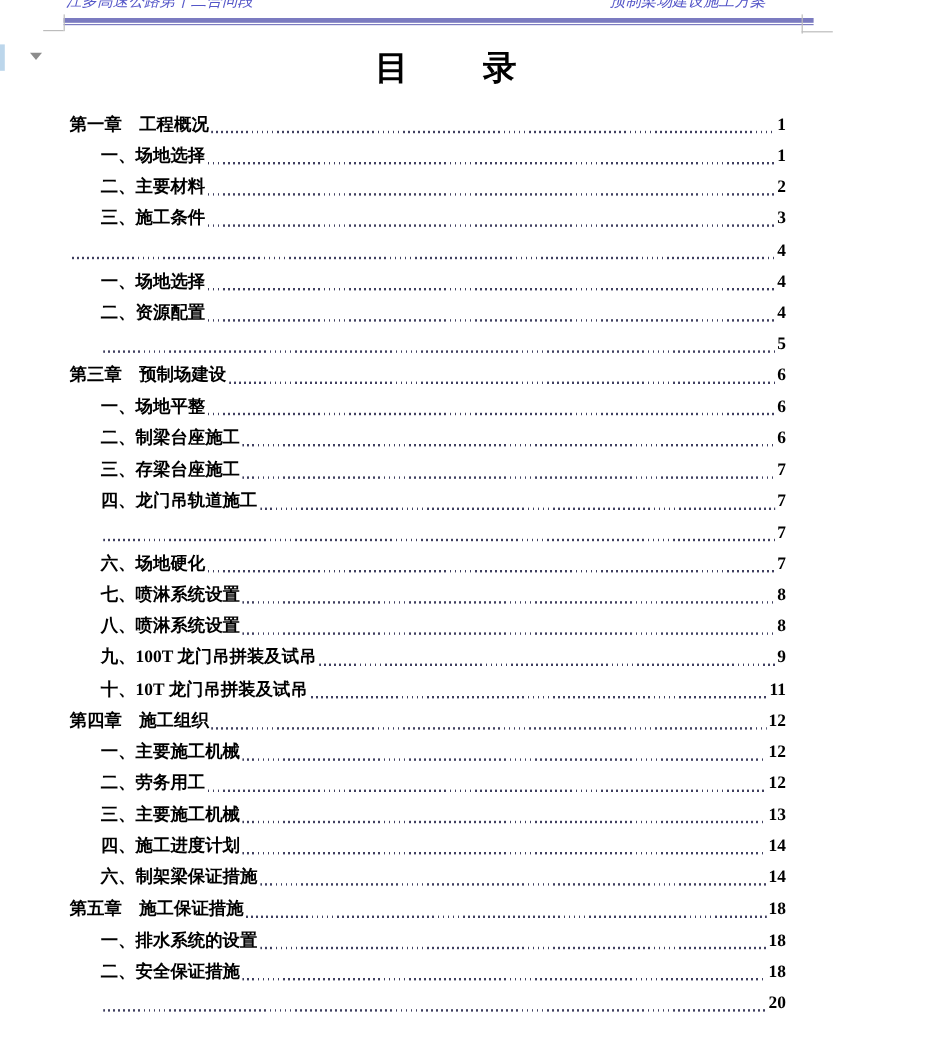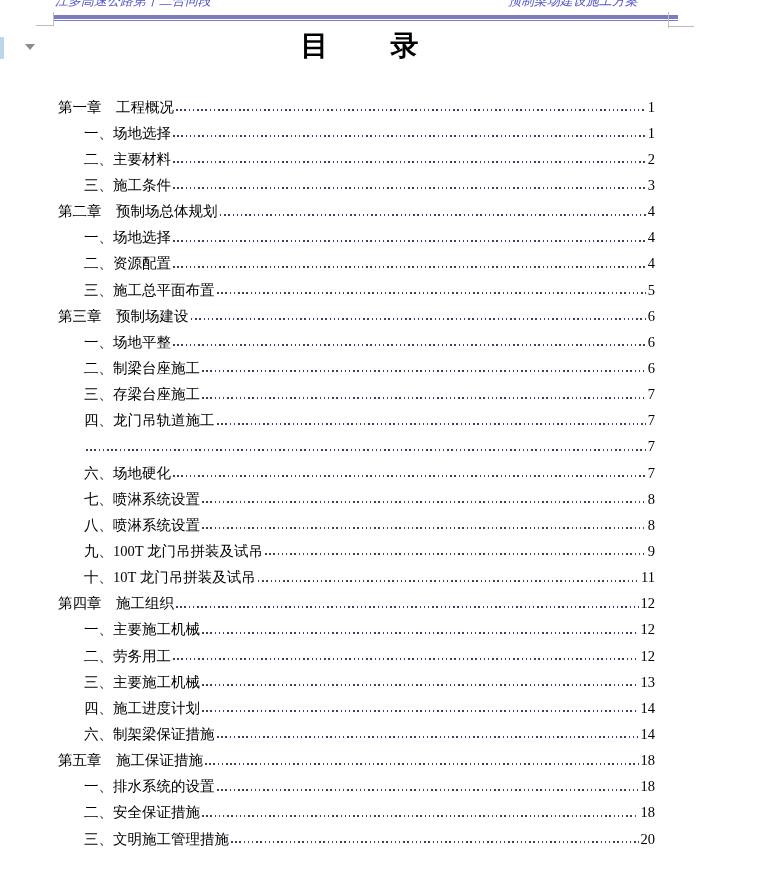--- a/index.html
+++ b/index.html
@@ -45,39 +45,40 @@
   .collapse-triangle{
     position:absolute;left:25px;top:44px;
     width:0;height:0;
     border-left:5px solid transparent;
     border-right:5px solid transparent;
     border-top:6px solid #8c8c8c;
   }
   
   .doc-title{
     position:absolute;left:53px;top:29px;width:615px;
-    margin:0;
+    margin:12px;
     text-align:center;
     font-size:28px;
     font-weight:bold;
     letter-spacing:2px;
     line-height:34px;
   }
   
   .toc{
     position:absolute;left:58px;top:94px;width:597px;height:785px;
     overflow:hidden;
   }
   .toc-row{
     display:flex;
-    align-items:center;
+    align-items:flex-start;
     height:26.15px;
     font-size:14.5px;
     line-height:21px;
     cursor:pointer;
+    font-weight:bold;
   }
   .toc-row.level-2{padding-left:26px;}
   .toc-text{white-space:nowrap;}
   .toc-leader{
     flex:1;
     min-width:8px;
     height:2px;
     align-self:flex-start;
     margin:15px 2px 0 2px;
     background:repeating-linear-gradient(90deg,#3f3f5f 0,#3f3f5f 1.5px,transparent 1.5px,transparent 4.2px);
@@ -119,36 +120,34 @@
       <span class="toc-text">二、主要材料</span>
       <span class="toc-leader"></span>
       <span class="toc-page">2</span>
     </div>
       <div class="toc-row level-2">
       <span class="toc-text">三、施工条件</span>
       <span class="toc-leader"></span>
       <span class="toc-page">3</span>
     </div>
       <div class="toc-row level-1">
-      <span class="toc-text">第二章　预制场总体规划</span>
       <span class="toc-leader"></span>
       <span class="toc-page">4</span>
     </div>
       <div class="toc-row level-2">
       <span class="toc-text">一、场地选择</span>
       <span class="toc-leader"></span>
       <span class="toc-page">4</span>
     </div>
       <div class="toc-row level-2">
       <span class="toc-text">二、资源配置</span>
       <span class="toc-leader"></span>
       <span class="toc-page">4</span>
     </div>
       <div class="toc-row level-2">
-      <span class="toc-text">三、施工总平面布置</span>
       <span class="toc-leader"></span>
       <span class="toc-page">5</span>
     </div>
       <div class="toc-row level-1">
       <span class="toc-text">第三章　预制场建设</span>
       <span class="toc-leader"></span>
       <span class="toc-page">6</span>
     </div>
       <div class="toc-row level-2">
       <span class="toc-text">一、场地平整</span>
@@ -238,19 +237,18 @@
       <span class="toc-text">一、排水系统的设置</span>
       <span class="toc-leader"></span>
       <span class="toc-page">18</span>
     </div>
       <div class="toc-row level-2">
       <span class="toc-text">二、安全保证措施</span>
       <span class="toc-leader"></span>
       <span class="toc-page">18</span>
     </div>
       <div class="toc-row level-2">
-      <span class="toc-text">三、文明施工管理措施</span>
       <span class="toc-leader"></span>
       <span class="toc-page">20</span>
     </div>
     </div>
 
 </div>
 
 </body></html>

